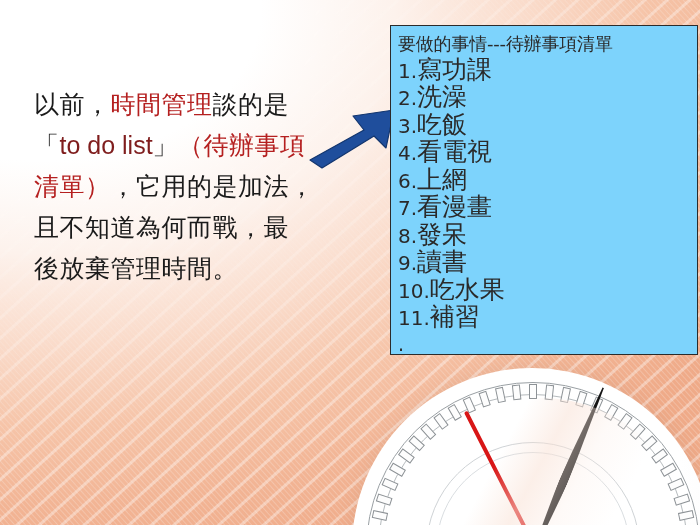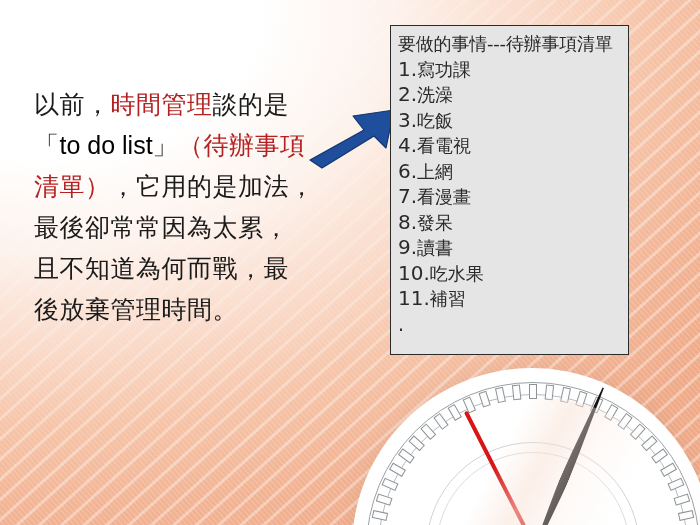--- a/index.html
+++ b/index.html
@@ -182,41 +182,41 @@
     font-size: 25px;
     line-height: 41px;
     color: #1b1b1b;
     letter-spacing: 0.5px;
     white-space: nowrap;
   }
   .para .line { display: block; }
   .para .red { color: #b52020; margin-top: 12px; }
   .para .latin {
     font-family: "Liberation Sans", sans-serif;
-    color: #000000;
+    color: #7f1d1d;
     letter-spacing: 0px;
   }
 
   
   .arrow {
     position: absolute;
     left: 306px;
     top: 108px;
     width: 92px;
     height: 62px;
   }
 
   
   .todo-box {
     position: absolute;
     left: 390px;
     top: 25px;
-    width: 239px;
+    width: 308px;
     height: 330px;
-    background: #e5e5e5;
+    background: #7dd3fc;
     border: 1.5px solid #2b2b2b;
     box-sizing: border-box;
     padding: 5px 0 0 7px;
     font-family: "DejaVu Sans", "Liberation Sans", sans-serif;
     font-size: 19px;
     line-height: 25.5px;
     color: #2a2a2a;
     overflow: hidden;
   }
   .todo-title {
@@ -226,21 +226,21 @@
     white-space: nowrap;
   }
   .todo-item {
     display: block;
     white-space: nowrap;
   }
   .todo-item .num {
     font-size: 20px;
   }
   .todo-item .txt {
-    font-size: 18px;
+    font-size: 25px;
   }
   .todo-dot {
     display: block;
     font-size: 19px;
     line-height: 25.5px;
   }
 </style>
 </head>
 <body>
 
@@ -292,21 +292,20 @@
 
         <div class="clock-sheen"></div>
       </div>
     </div>
   </div>
 
   <div class="para" id="paragraph">
       <span class="line"><span>以前，</span><span class="red">時間管理</span><span>談的是</span></span>
       <span class="line"><span>「</span><span class="latin">to do list</span><span>」</span><span class="red">（待辦事項</span></span>
       <span class="line"><span class="red">清單）</span><span>，它用的是加法，</span></span>
-      <span class="line"><span>最後卻常常因為太累，</span></span>
       <span class="line"><span>且不知道為何而戰，最</span></span>
       <span class="line"><span>後放棄管理時間。</span></span>
     </div>
 
   <div class="arrow">
     <svg width="92" height="62" viewBox="0 0 92 62" xmlns="http://www.w3.org/2000/svg">
       <polygon points="4,52 58,22 47,8 88,2 80,40 68,28 16,60" fill="#1f4e9c" stroke="#12356e" stroke-width="1.2" stroke-linejoin="round"></polygon>
     </svg>
   </div>
 

